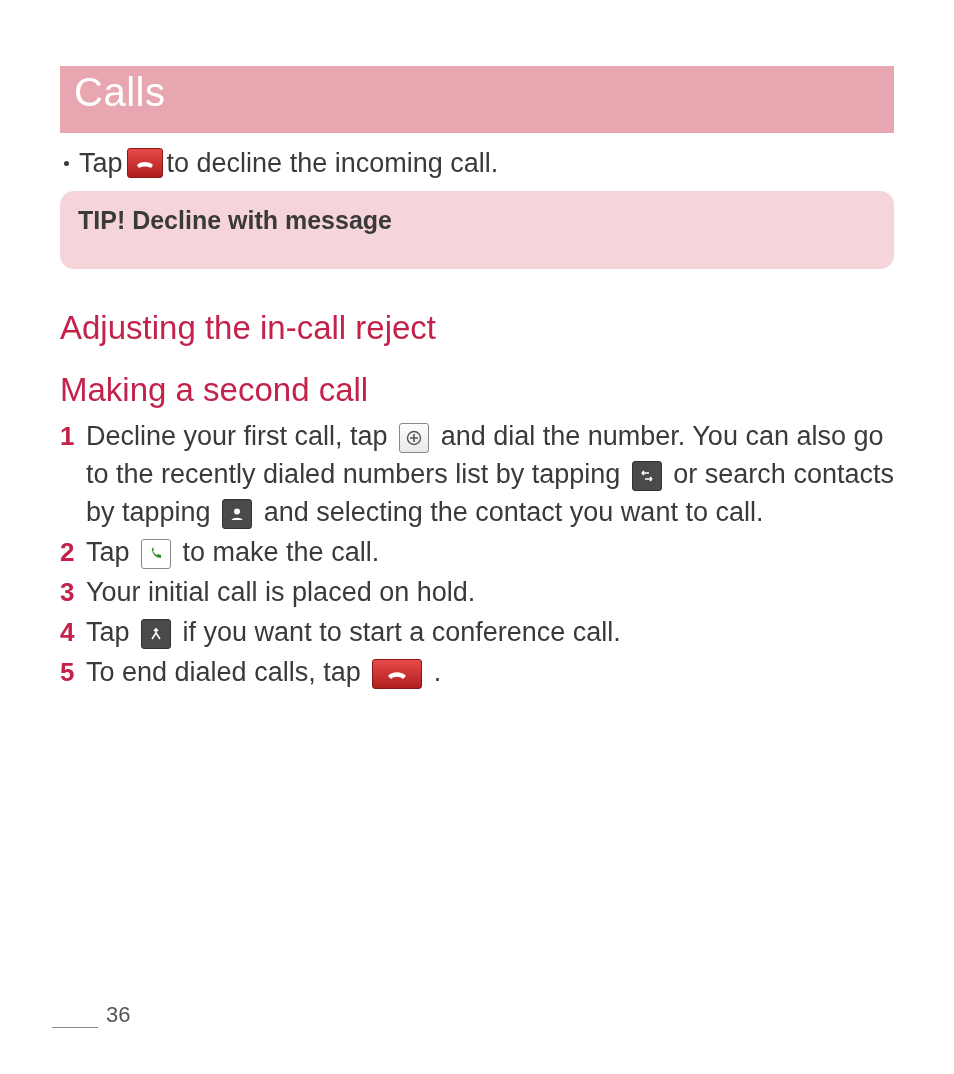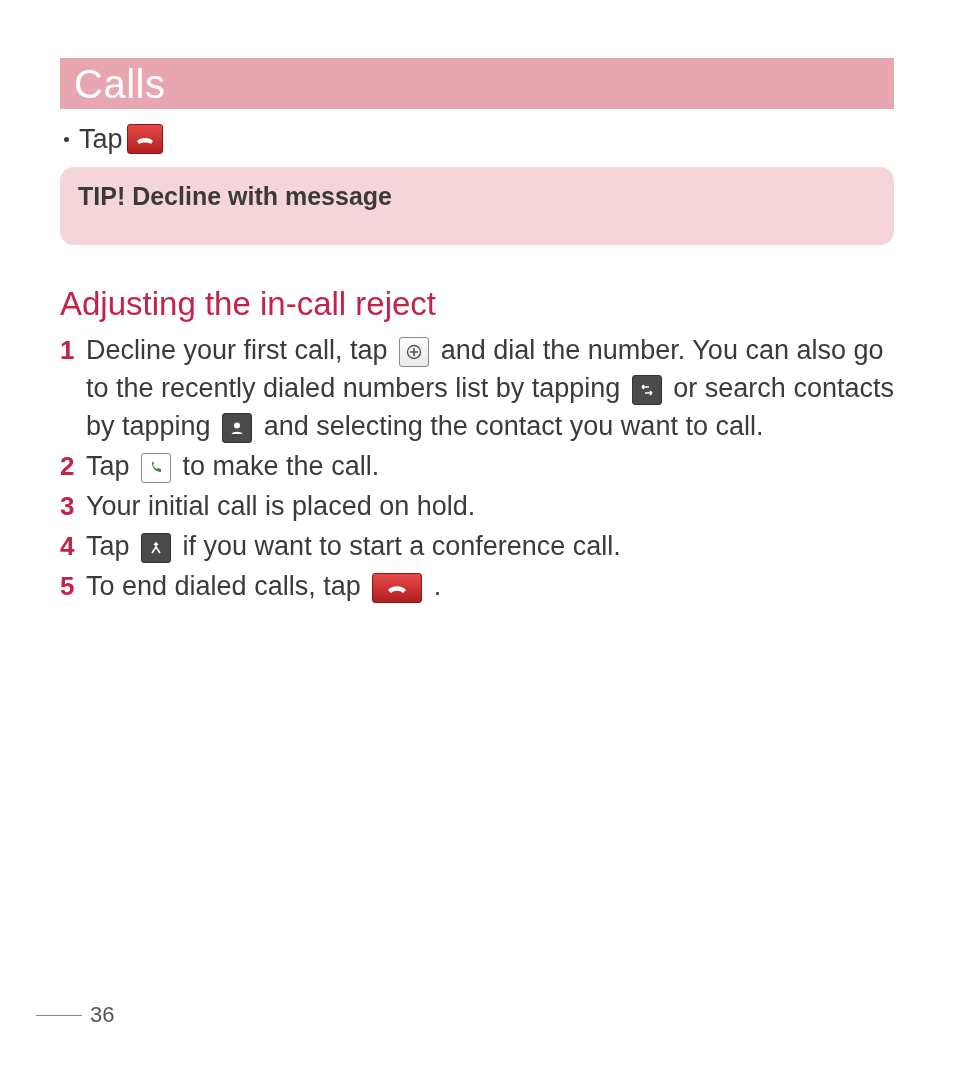--- a/index.html
+++ b/index.html
@@ -17,23 +17,24 @@
     padding: 58px 60px 50px 60px;
     box-sizing: border-box;
     position: relative;
     height: 100%;
   }
   .title-bar {
     background: #e8a7b0;
     color: #ffffff;
     font-size: 40px;
     font-weight: 500;
-    padding: 4px 14px 2px 14px;
+    padding: 4px 14px 18px 14px;
     letter-spacing: 0.5px;
     margin-bottom: 12px;
+    margin-top: 8px;
   }
   .bullet-line {
     font-size: 27px;
     font-weight: 300;
     line-height: 36px;
     margin: 6px 0 10px 0;
     display: flex;
     align-items: center;
     flex-wrap: wrap;
   }
@@ -124,24 +125,24 @@
     font-weight: 600;
     width: 26px;
     flex: 0 0 26px;
     font-size: 26px;
   }
   .num-content {
     flex: 1;
   }
   .page-number-wrap {
     position: absolute;
-    left: 0;
+    left: 16px;
     bottom: 46px;
     display: flex;
-    align-items: center;
+    align-items: flex-end;
     padding-left: 36px;
   }
   .pn-line {
     width: 46px;
     height: 1px;
     background: #888;
     margin-right: 8px;
   }
   .pn {
     font-size: 22px;
@@ -158,28 +159,30 @@
   <div class="title-bar">Calls</div>
 
   <div class="bullet-line">
     <span class="bullet-dot"></span>
     <span>Tap </span>
     <span class="icon-box icon-decline">
       <svg width="22" height="14" viewBox="0 0 22 14">
           <path d="M3 9 C6 5 16 5 19 9 L17 12 C14 10 8 10 5 12 Z" fill="#fff"></path>
         </svg>
     </span>
+    <span> to decline the incoming call.</span>
   </div>
 
   <div class="tip-box">
     <div class="tip-title">TIP! Decline with message</div>
   </div>
 
   <div class="section-heading">Adjusting the in-call reject</div>
 
+  <div class="section-heading">Making a second call</div>
 
   <div class="num-list">
 
     <div class="num-item">
       <div class="num">1</div>
       <div class="num-content">
         <span>Decline your first call, tap </span>
         <span class="icon-box icon-square">
           <svg width="16" height="16" viewBox="0 0 16 16">
               <circle cx="8" cy="8" r="6.5" fill="none" stroke="#555" stroke-width="1.4"></circle>

